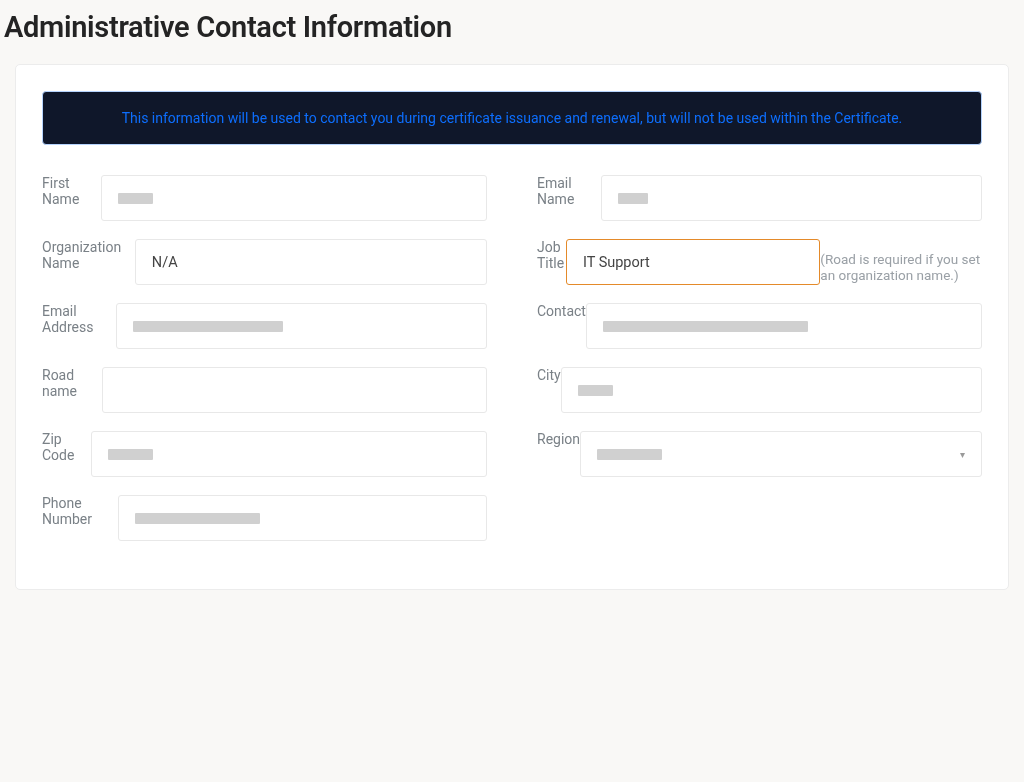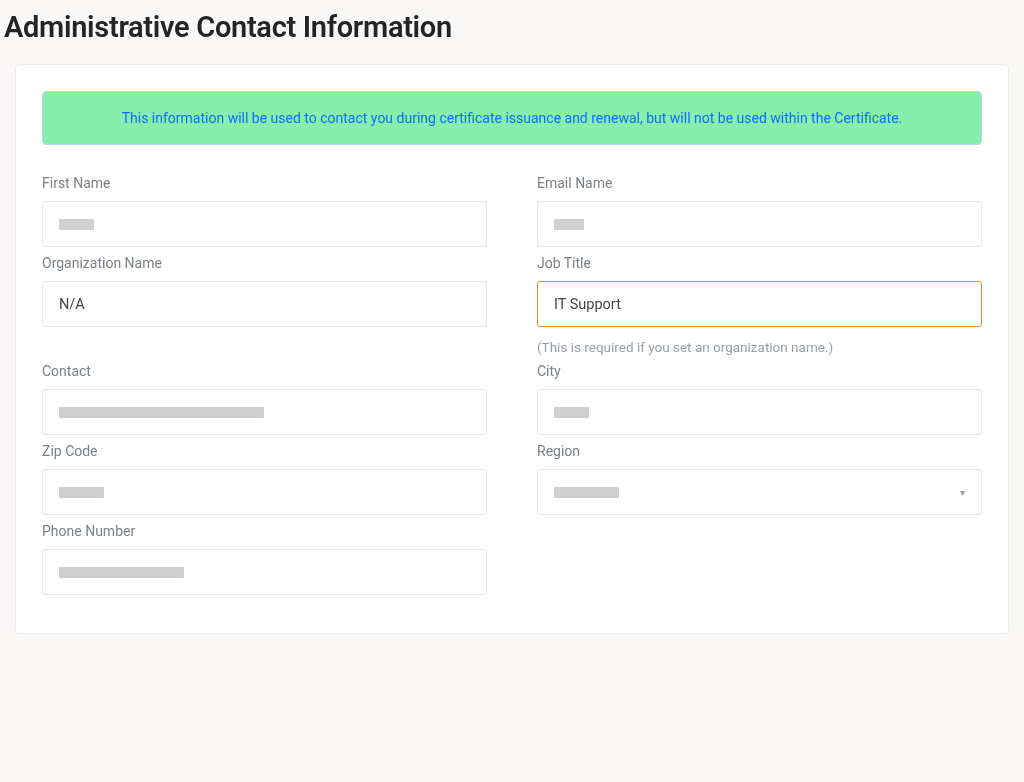--- a/index.html
+++ b/index.html
@@ -23,39 +23,40 @@
       letter-spacing: -0.3px;
     }
     .card {
       background: #fff;
       margin: 0 15px;
       border-radius: 5px;
       padding: 26px 26px 30px 26px;
       border: 1px solid #ececec;
     }
     .info-banner {
-      background: #86efac;
+      background: #0f172a;
       border: 1px solid #b5d3fd;
       border-radius: 4px;
       padding: 18px 20px;
       text-align: center;
       color: #0d6efd;
       font-size: 14px;
       margin-bottom: 30px;
     }
     .form-grid {
       display: grid;
       grid-template-columns: 1fr 1fr;
       column-gap: 50px;
       row-gap: 0;
     }
     .form-group {
-      margin-bottom: 8px;
+      margin-bottom: 18px;
       display: flex;
-      flex-direction: column;
+      flex-direction: row;
+      justify-content: space-between;
     }
     .form-label {
       color: #7a8187;
       font-size: 14px;
       margin-bottom: 10px;
       font-weight: 400;
     }
     .form-input {
       height: 46px;
       border: 1px solid #e8e8e8;
@@ -148,33 +149,45 @@
     </div>
 
     <div class="form-group">
       <label class="form-label">Organization Name</label>
       <input type="text" class="form-input" value="N/A" style="">
     </div>
 
     <div class="form-group">
       <label class="form-label">Job Title</label>
       <input type="text" class="form-input focused" value="IT Support" style="">
-      <div class="help-text">(This is required if you set an organization name.)</div>
-    </div>
-
+      <div class="help-text">(Road is required if you set an organization name.)</div>
+    </div>
+
+    <div class="form-group">
+      <label class="form-label">Email Address</label>
+      <div class="form-input">
+        <div class="redacted-box">
+            <span class="redacted w150"></span>
+          </div>
+      </div>
+    </div>
 
     <div class="form-group">
       <label class="form-label">Contact</label>
       <div class="form-input">
         <div class="redacted-box">
             <span class="redacted w205"></span>
           </div>
       </div>
     </div>
 
+    <div class="form-group">
+      <label class="form-label">Road name</label>
+      <input type="text" class="form-input" value="" style="">
+    </div>
 
     <div class="form-group">
       <label class="form-label">City</label>
       <div class="form-input">
         <div class="redacted-box">
             <span class="redacted w35"></span>
           </div>
       </div>
     </div>
 

